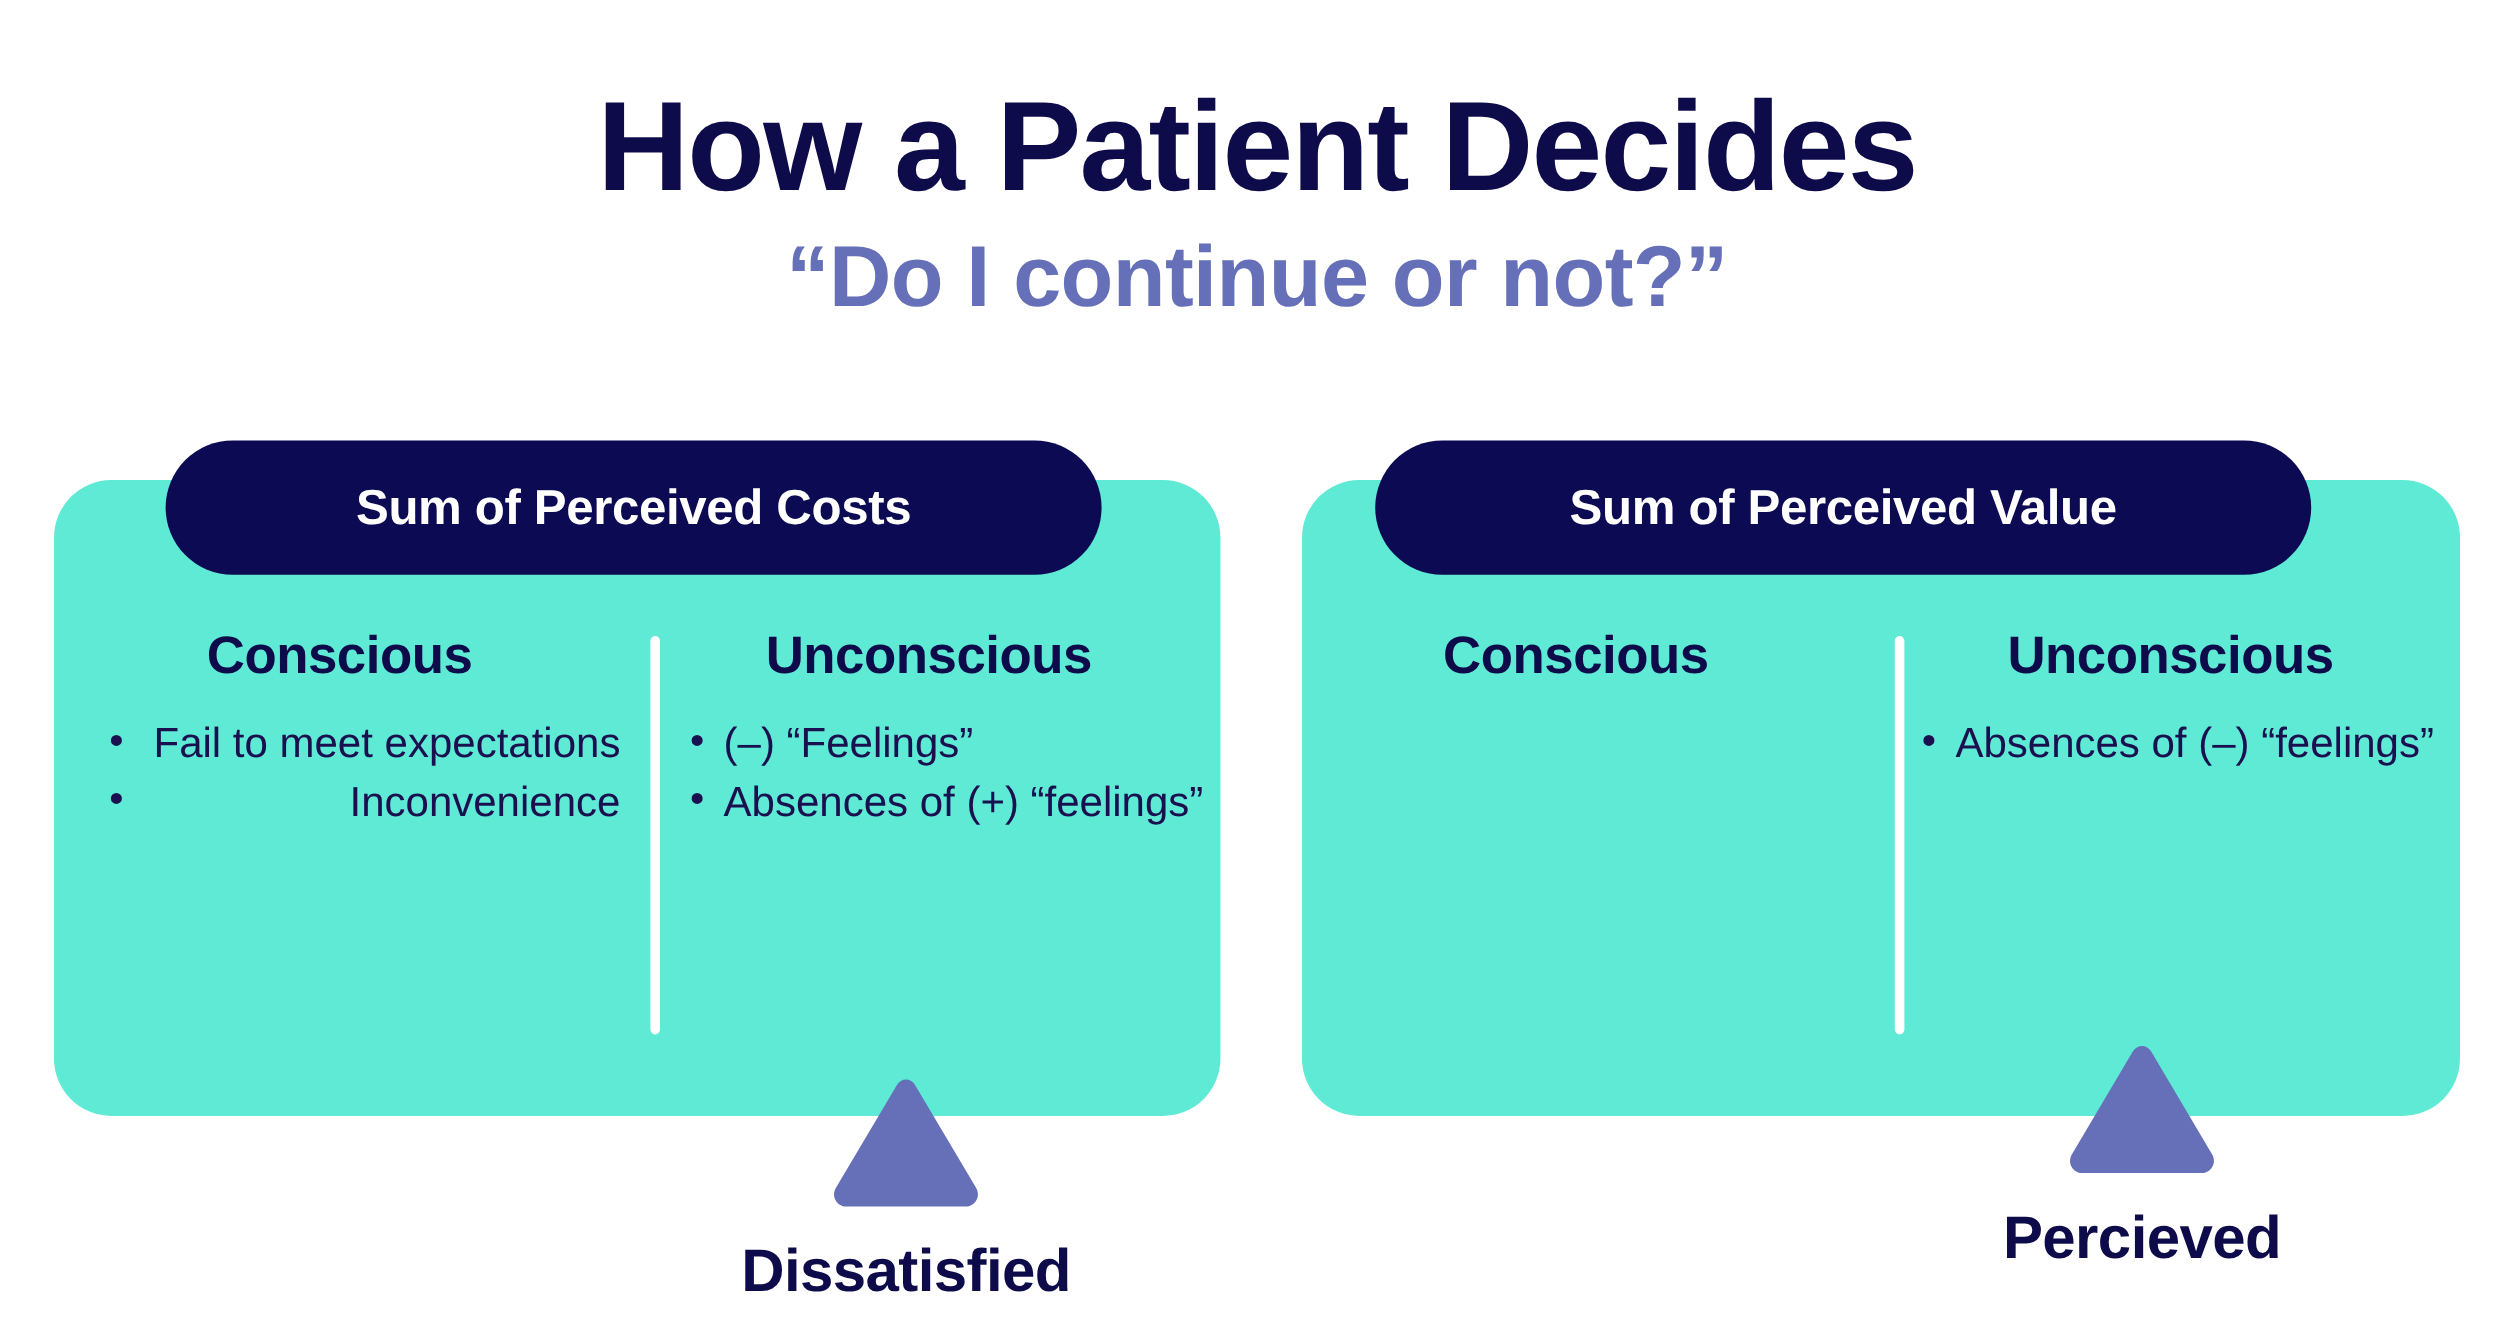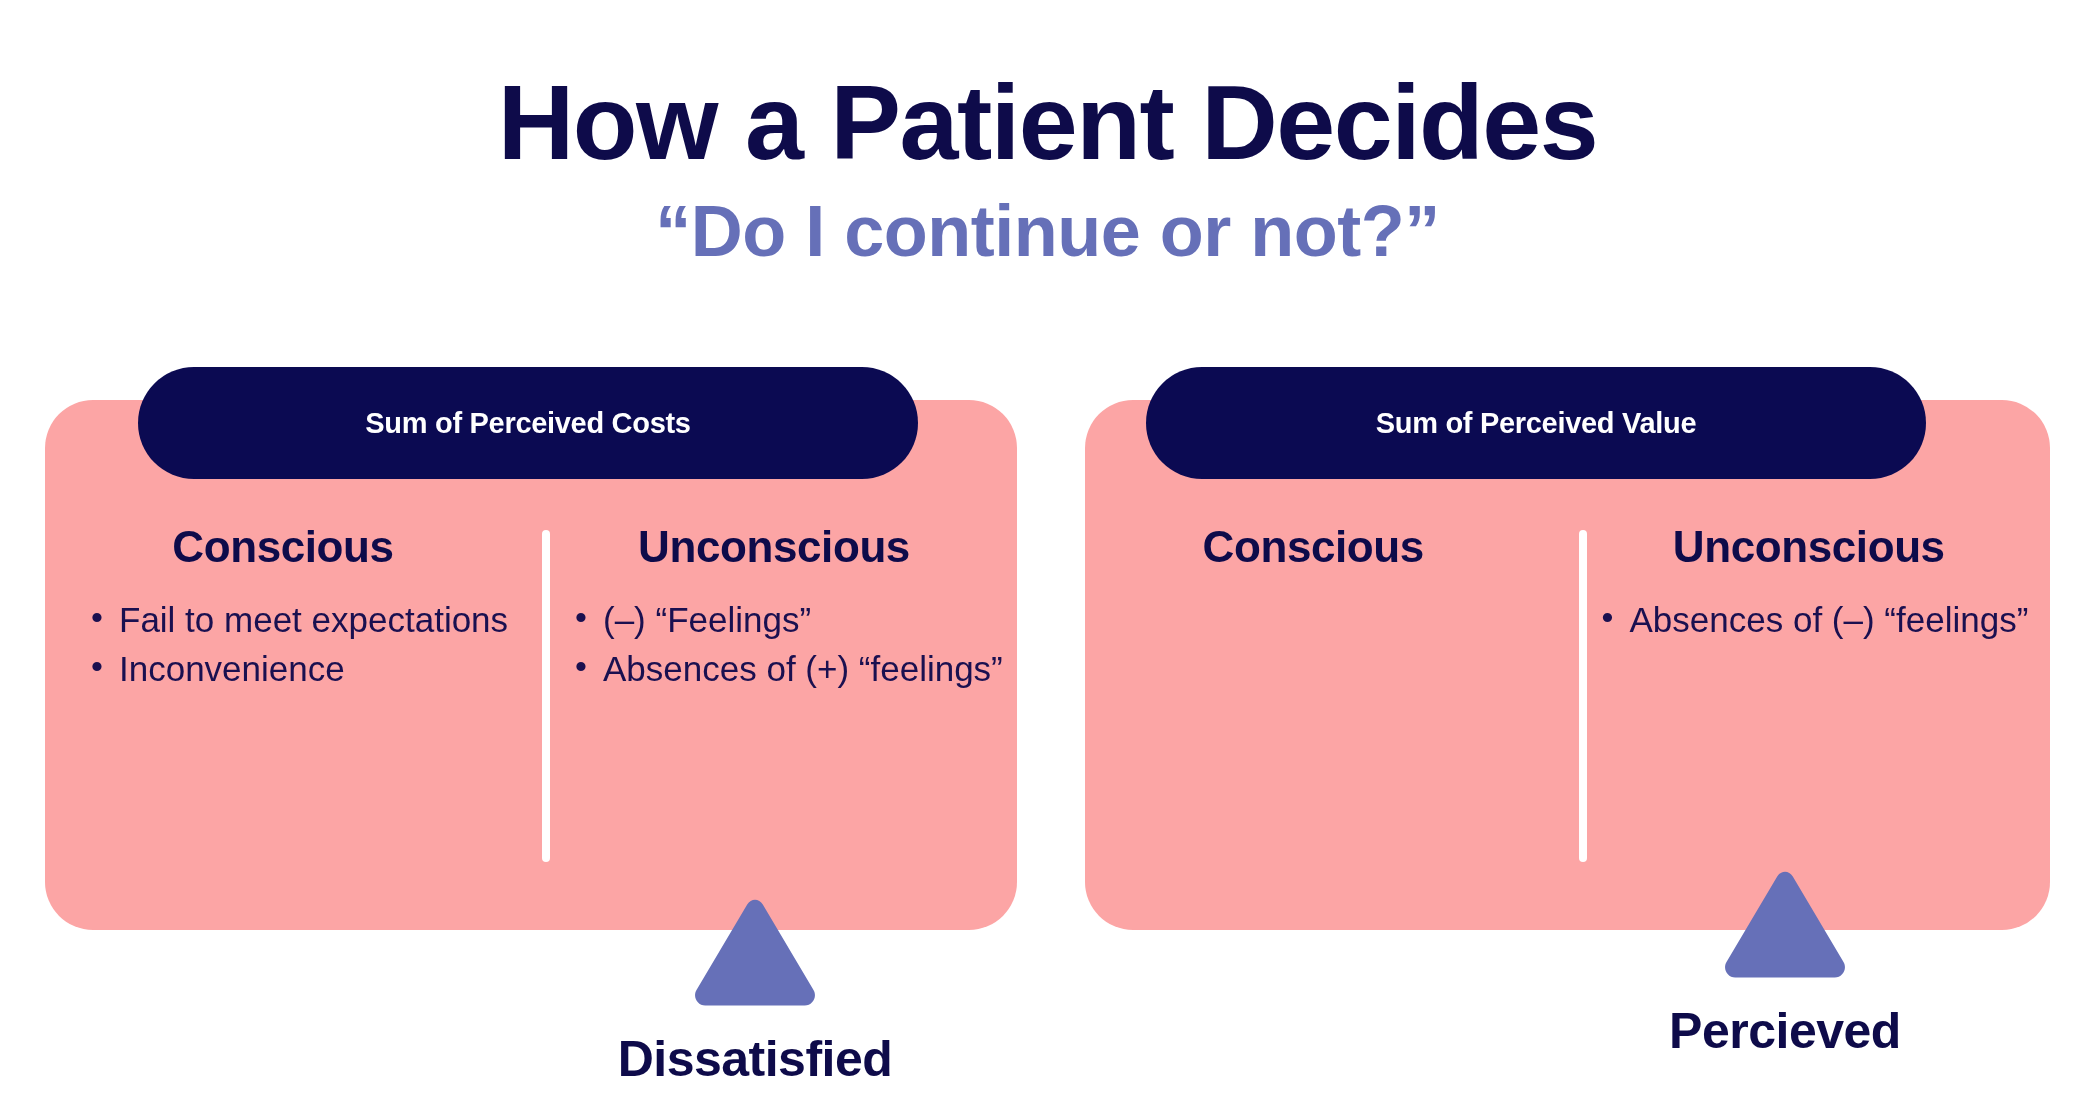--- a/index.html
+++ b/index.html
@@ -47,21 +47,21 @@
     line-height: 1.05;
     letter-spacing: -0.5px;
     color: #6670b8;
     margin: 18px 0 0 0;
     white-space: nowrap;
   }
 
   
   .card {
     position: absolute;
-    background: #fca5a5;
+    background: #5eead4;
     border-radius: 48px;
     box-sizing: border-box;
   }
   .card-left {
     left: 45px;
     top: 400px;
     width: 972px;
     height: 530px;
   }
   .card-right {
@@ -88,21 +88,21 @@
     height: 112px;
   }
   .pill-right {
     left: 1146px;
     top: 367px;
     width: 780px;
     height: 112px;
   }
   .pill-label {
     color: #ffffff;
-    font-size: 29px;
+    font-size: 41px;
     font-weight: 700;
     letter-spacing: -0.3px;
     white-space: nowrap;
   }
 
   
   .columns {
     position: absolute;
     top: 122px;
     left: 0;
@@ -143,21 +143,21 @@
     content: "\2022";
     position: absolute;
     left: 6px;
     top: -1px;
     font-size: 34px;
     line-height: 1.23;
     color: #1a1050;
   }
 
   
-  .card-left  .col:nth-child(1) .bullets { margin-left: 26px; }
+  .card-left  .col:nth-child(1) .bullets { margin-left: 26px; text-align: right; }
   .card-left  .col:nth-child(2) .bullets { margin-left: 24px; }
   .card-right .col:nth-child(1) .bullets { margin-left: 38px; }
   .card-right .col:nth-child(2) .bullets { margin-left: 14px; }
 
   .card-left  .col:nth-child(1) .col-head { padding-right: 10px; }
   .card-right .col:nth-child(1) .col-head { padding-right: 26px; }
 
   
   .divider {
     position: absolute;

